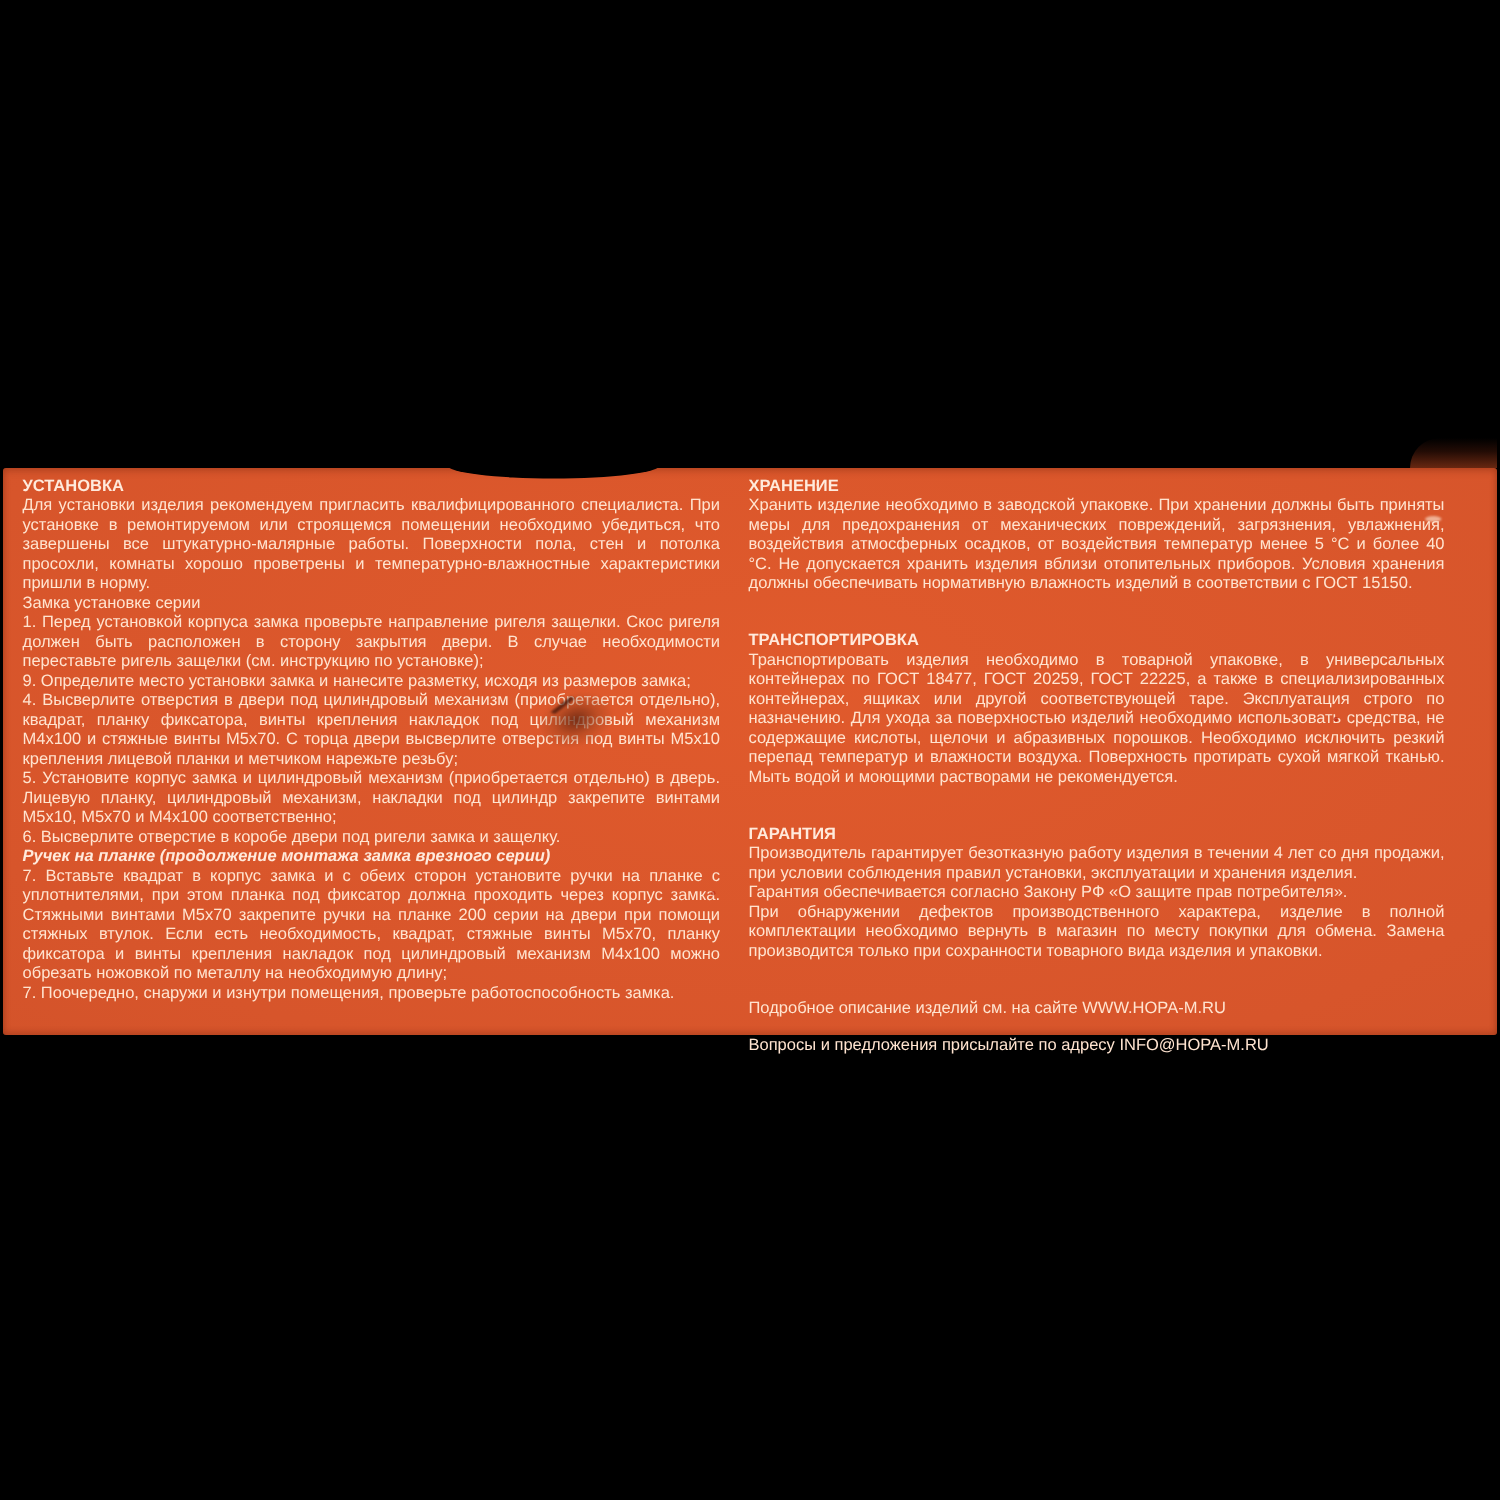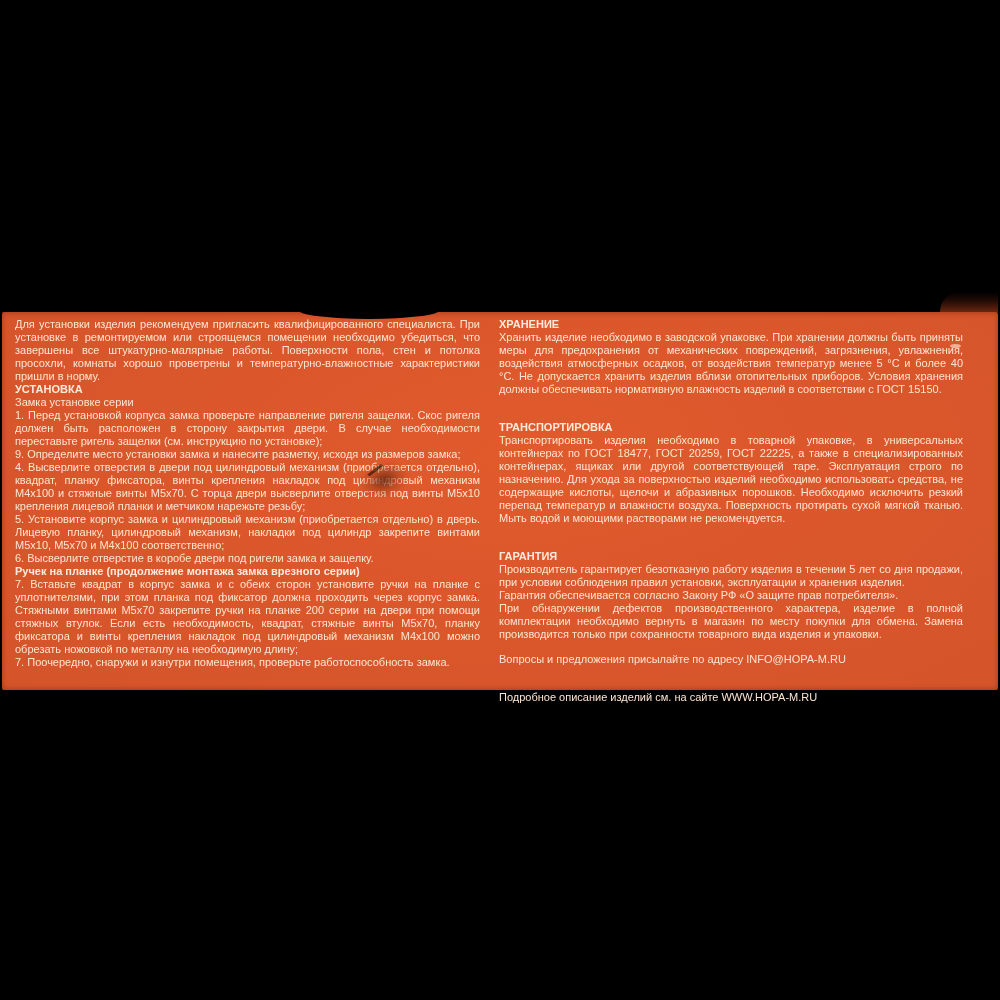--- a/index.html
+++ b/index.html
@@ -30,21 +30,21 @@
     position:absolute;top:6px;
     font-size:11px;line-height:13px;
     text-align:justify;text-align-last:left;
     color:#ffe4d0;
     letter-spacing:0px;
   }
   .col-left{left:13px;width:465px;}
   .col-right{left:497px;width:464px;}
   .blk{margin:0;padding:0;}
   .heading{font-weight:700;color:#ffeadc;}
-  .bold{font-weight:700;color:#ffeadc;}
+  .bold{font-weight:700;color:#ffeadc;font-style:italic;}
   .gap-lg{margin-top:25px;}
   .gap-sm{margin-top:12px;}
 
   
   .stain{
     position:absolute;left:356px;top:150px;width:52px;height:36px;
     background:radial-gradient(closest-side, rgba(96,35,15,.8), rgba(150,62,26,.45) 55%, rgba(150,62,26,0));
     transform:rotate(-18deg);filter:blur(1px);
   }
   .stain-squiggle{
@@ -62,43 +62,43 @@
 </style>
 </head>
 <body>
 
 <div class="photo-frame">
   <div class="panel">
     <div class="notch"></div>
     <div class="corner-shadow"></div>
 
     <div class="col col-left">
+        <div class="blk heading">УСТАНОВКА</div>
         <div class="blk">Для установки изделия рекомендуем пригласить квалифицированного специалиста. При установке в ремонтируемом или строящемся помещении необходимо убедиться, что завершены все штукатурно-малярные работы. Поверхности пола, стен и потолка просохли, комнаты хорошо проветрены и температурно-влажностные характеристики пришли в норму.</div>
-        <div class="blk heading">УСТАНОВКА</div>
         <div class="blk">Замка установке серии</div>
         <div class="blk">1. Перед установкой корпуса замка проверьте направление ригеля защелки. Скос ригеля должен быть расположен в сторону закрытия двери. В случае необходимости переставьте ригель защелки (см. инструкцию по установке);</div>
         <div class="blk">9. Определите место установки замка и нанесите разметку, исходя из размеров замка;</div>
         <div class="blk">4. Высверлите отверстия в двери под цилиндровый механизм (приобретается отдельно), квадрат, планку фиксатора, винты крепления накладок под цилиндровый механизм М4х100 и стяжные винты М5х70. С торца двери высверлите отверстия под винты М5х10 крепления лицевой планки и метчиком нарежьте резьбу;</div>
         <div class="blk">5. Установите корпус замка и цилиндровый механизм (приобретается отдельно) в дверь. Лицевую планку, цилиндровый механизм, накладки под цилиндр закрепите винтами М5х10, М5х70 и М4х100 соответственно;</div>
         <div class="blk">6. Высверлите отверстие в коробе двери под ригели замка и защелку.</div>
         <div class="blk bold">Ручек на планке (продолжение монтажа замка врезного серии)</div>
         <div class="blk">7. Вставьте квадрат в корпус замка и с обеих сторон установите ручки на планке с уплотнителями, при этом планка под фиксатор должна проходить через корпус замка. Стяжными винтами М5х70 закрепите ручки на планке 200 серии на двери при помощи стяжных втулок. Если есть необходимость, квадрат, стяжные винты М5х70, планку фиксатора и винты крепления накладок под цилиндровый механизм М4х100 можно обрезать ножовкой по металлу на необходимую длину;</div>
         <div class="blk">7. Поочередно, снаружи и изнутри помещения, проверьте работоспособность замка.</div>
       </div>
     <div class="col col-right">
         <div class="blk heading">ХРАНЕНИЕ</div>
         <div class="blk">Хранить изделие необходимо в заводской упаковке. При хранении должны быть приняты меры для предохранения от механических повреждений, загрязнения, увлажнения, воздействия атмосферных осадков, от воздействия температур менее 5 °С и более 40 °С. Не допускается хранить изделия вблизи отопительных приборов. Условия хранения должны обеспечивать нормативную влажность изделий в соответствии с ГОСТ 15150.</div>
         <div class="blk heading gap-lg">ТРАНСПОРТИРОВКА</div>
         <div class="blk">Транспортировать изделия необходимо в товарной упаковке, в универсальных контейнерах по ГОСТ 18477, ГОСТ 20259, ГОСТ 22225, а также в специализированных контейнерах, ящиках или другой соответствующей таре. Эксплуатация строго по назначению. Для ухода за поверхностью изделий необходимо использовать средства, не содержащие кислоты, щелочи и абразивных порошков. Необходимо исключить резкий перепад температур и влажности воздуха. Поверхность протирать сухой мягкой тканью. Мыть водой и моющими растворами не рекомендуется.</div>
         <div class="blk heading gap-lg">ГАРАНТИЯ</div>
-        <div class="blk">Производитель гарантирует безотказную работу изделия в течении 5 лет со дня продажи, при условии соблюдения правил установки, эксплуатации и хранения изделия.</div>
+        <div class="blk">Производитель гарантирует безотказную работу изделия в течении 4 лет со дня продажи, при условии соблюдения правил установки, эксплуатации и хранения изделия.</div>
         <div class="blk">Гарантия обеспечивается согласно Закону РФ «О защите прав потребителя».</div>
         <div class="blk">При обнаружении дефектов производственного характера, изделие в полной комплектации необходимо вернуть в магазин по месту покупки для обмена. Замена производится только при сохранности товарного вида изделия и упаковки.</div>
+        <div class="blk gap-lg">Подробное описание изделий см. на сайте WWW.HOPA-M.RU</div>
         <div class="blk gap-sm">Вопросы и предложения присылайте по адресу INFO@HOPA-M.RU</div>
-        <div class="blk gap-lg">Подробное описание изделий см. на сайте WWW.HOPA-M.RU</div>
       </div>
 
     <div class="stain"></div>
     <div class="stain-squiggle"></div>
     <div class="scratch"></div>
     <div class="speck-1"></div>
     <div class="speck-2"></div>
     <div class="speck-3"></div>
   </div>
 </div>

